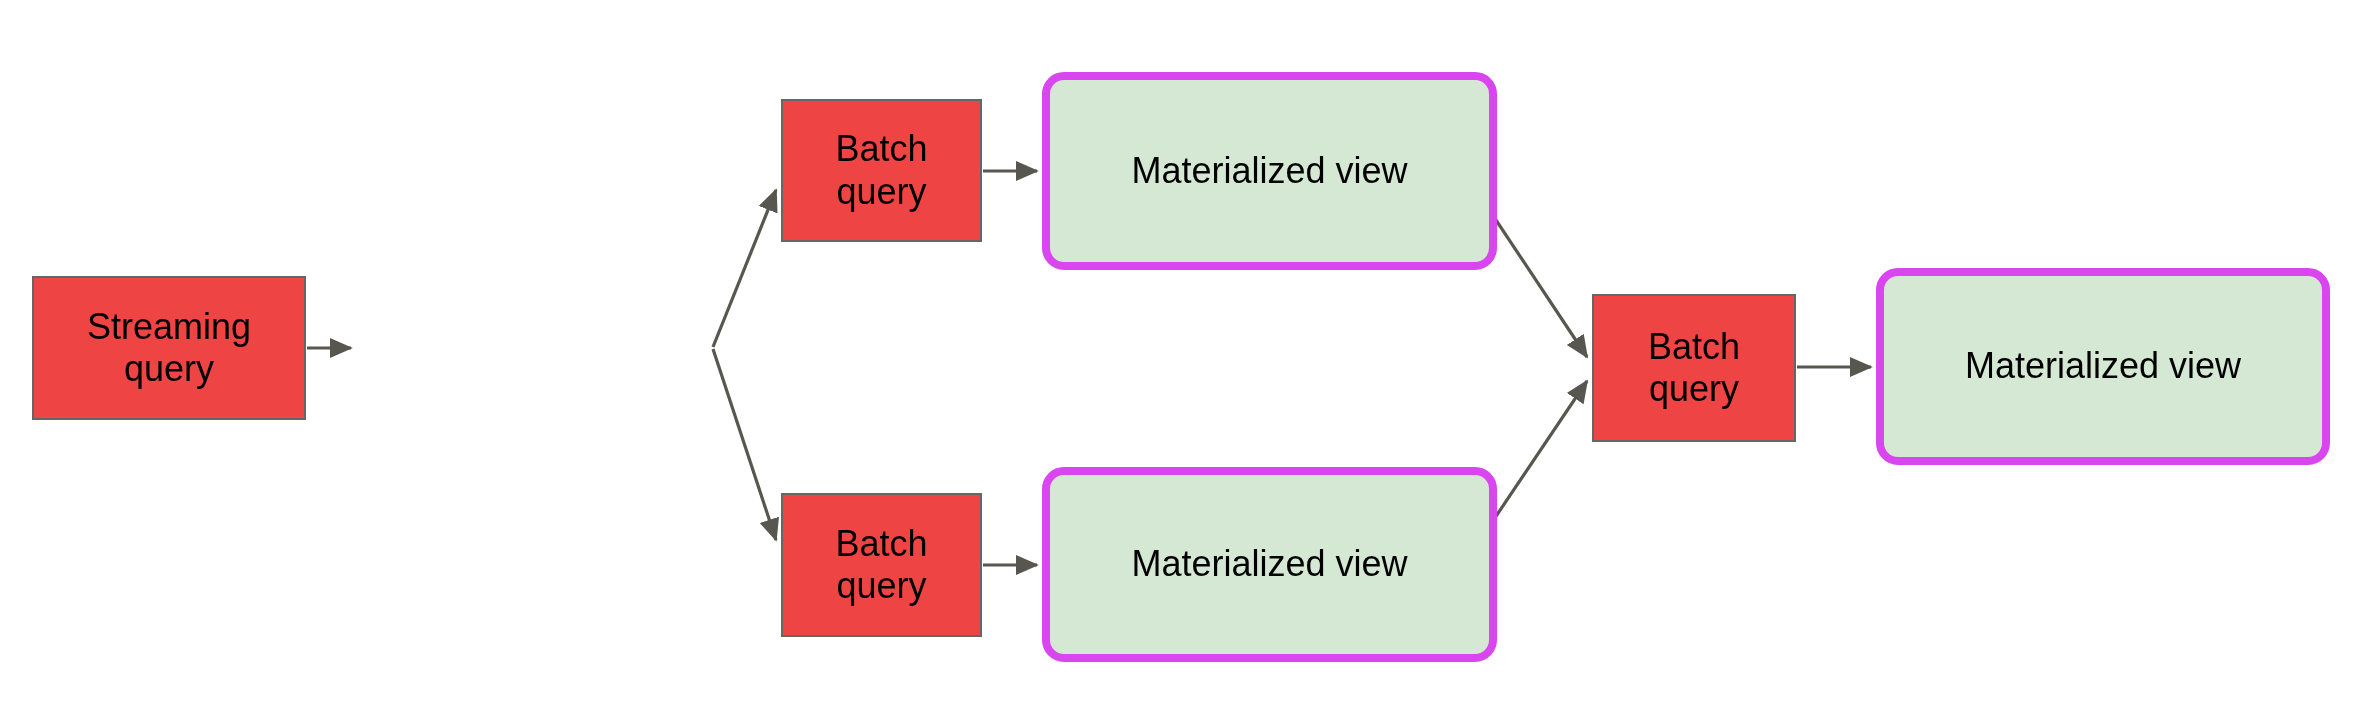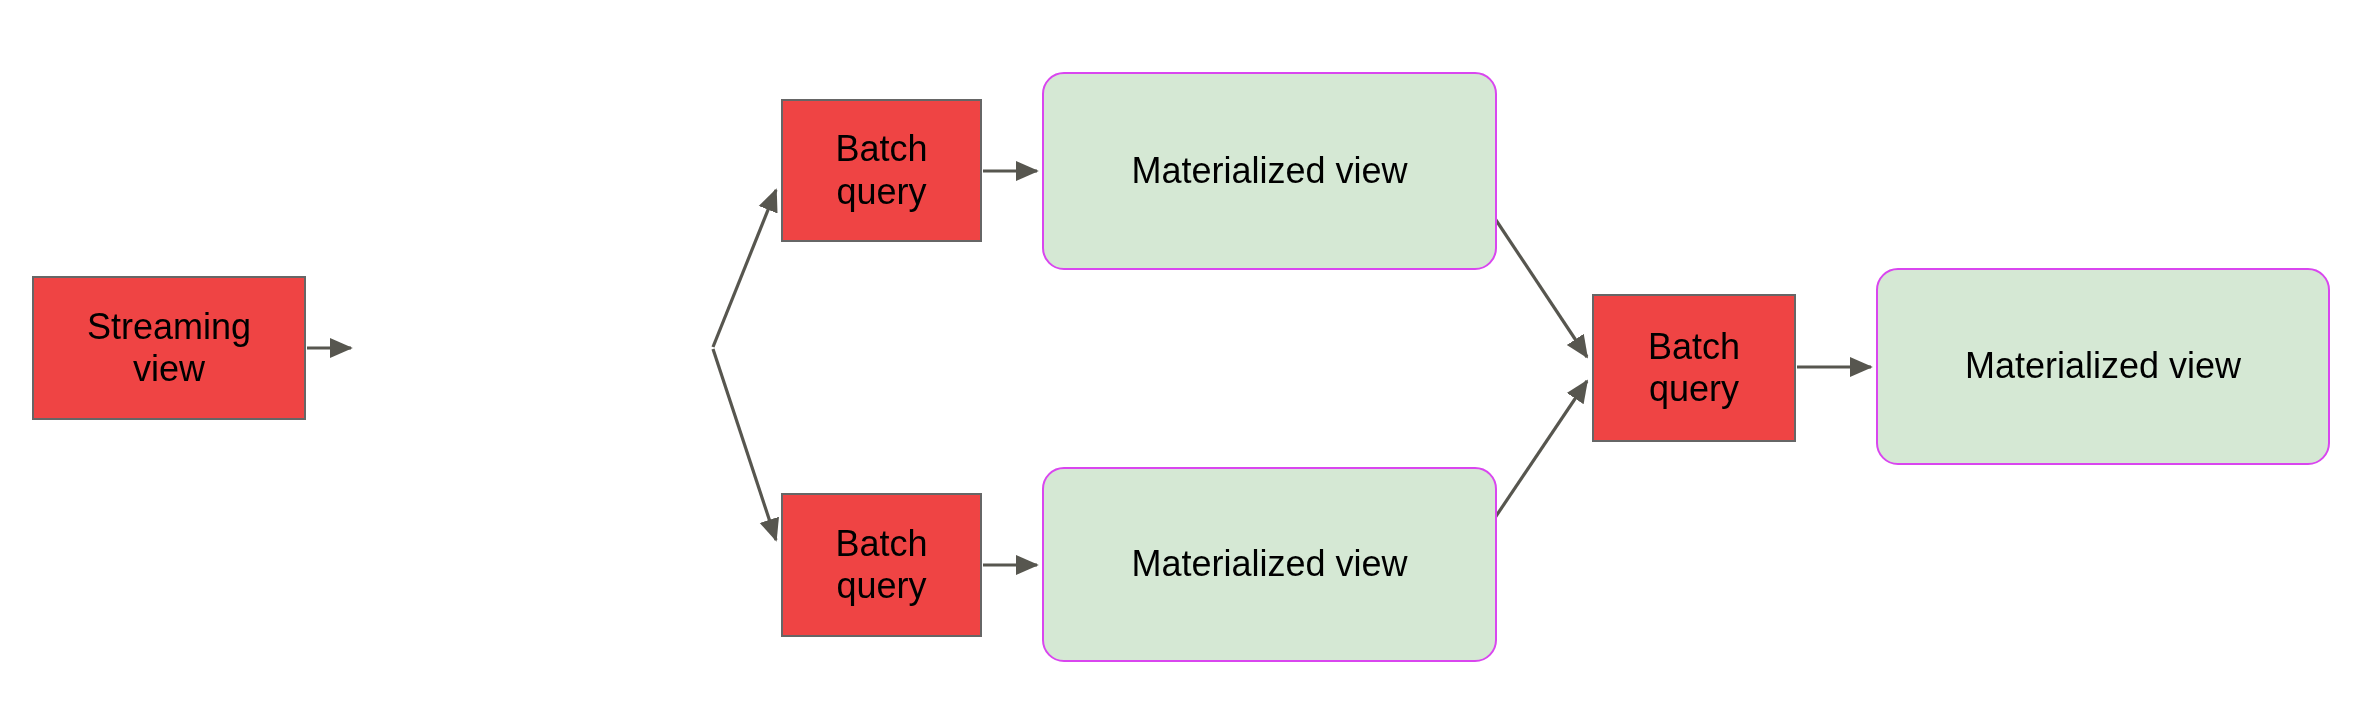--- a/index.html
+++ b/index.html
@@ -38,21 +38,21 @@
     -webkit-font-smoothing: antialiased;
   }
   .node-process {
     background: #ef4444;
     border: 2px solid #666666;
     border-radius: 0;
     font-size: 36px;
   }
   .node-store {
     background: #d5e8d4;
-    border: 2px solid #d946ef;
+    border: 8px solid #d946ef;
     border-radius: 22px;
     font-size: 36px;
   }
   .node .label {
     display: block;
     white-space: pre-line;
     padding: 0 6px;
   }
 </style>
 </head>
@@ -95,21 +95,21 @@
       <line x1="1480" y1="540" x2="1587" y2="381" stroke="#57564f" stroke-width="3.2" marker-end="url(#arrow)"></line>
     </g>
 
     <g>
       <line x1="1797" y1="367" x2="1871" y2="367" stroke="#57564f" stroke-width="3.2" marker-end="url(#arrow)"></line>
     </g>
   </svg>
 
   <div class="node node-process" style="left:32px; top:276px; width:274px; height:144px;">
     <span class="label">Streaming
-view</span>
+query</span>
   </div>
 
 
   <div class="node node-process" style="left:781px; top:99px; width:201px; height:143px;">
     <span class="label">Batch
 query</span>
   </div>
 
   <div class="node node-store" style="left:1042px; top:72px; width:455px; height:198px;">
     <span class="label">Materialized view</span>

